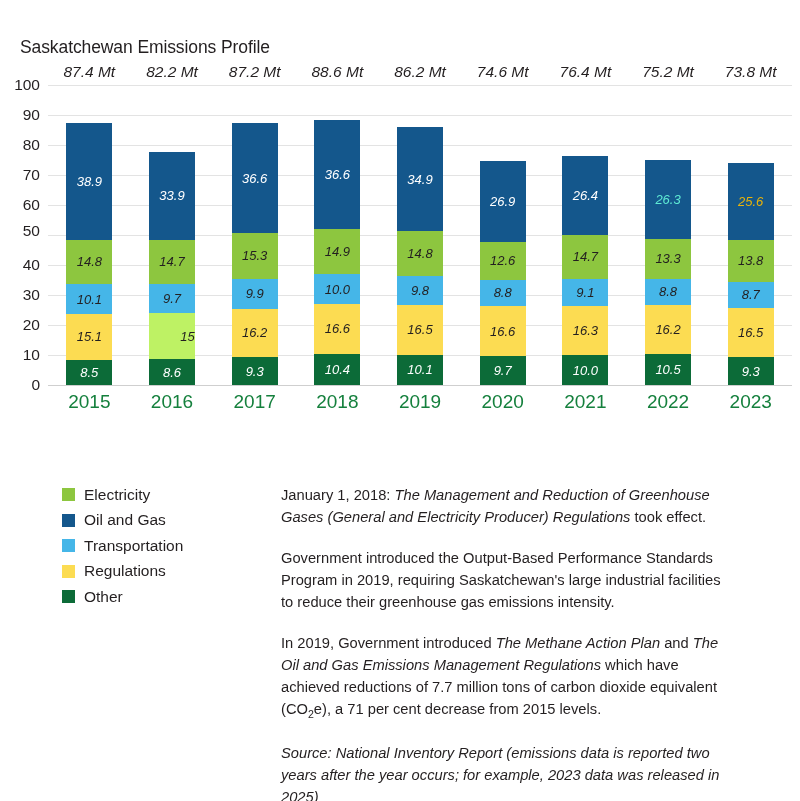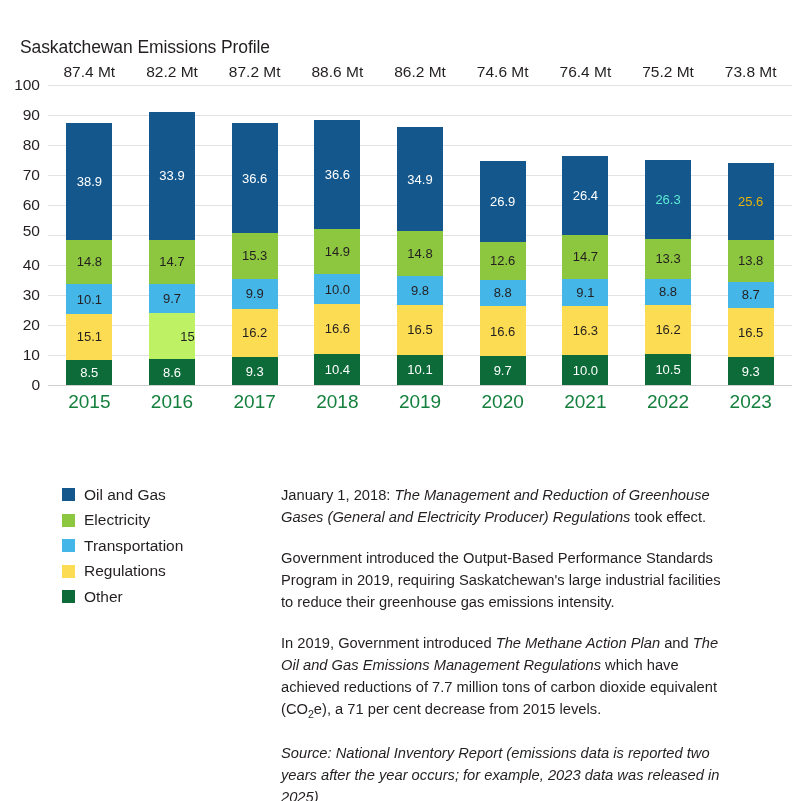--- a/index.html
+++ b/index.html
@@ -76,20 +76,21 @@
 
   
   #bars {
     position: absolute;
     left: 0;
     top: 0;
     right: 0;
     bottom: 0;
     display: flex;
     align-items: center;
+    font-style: italic;
   }
   .bar-col {
     flex: 1 1 0;
     position: relative;
     height: 100%;
     display: flex;
     flex-direction: column;
     justify-content: flex-end;
     align-items: center;
   }
@@ -230,21 +231,21 @@
               <span class="seg-label">15.1</span>
             </div>
             <div class="seg" style="height: 25.5px; background: rgb(12, 107, 56); color: rgb(255, 255, 255);">
               <span class="seg-label">8.5</span>
             </div>
           </div>
         </div>
         <div class="bar-col">
           <div class="bar-total">82.2 Mt</div>
           <div class="bar-stack">
-            <div class="seg" style="height: 128px; background: rgb(20, 87, 140); color: rgb(255, 255, 255);">
+            <div class="seg" style="height: 88px; background: rgb(20, 87, 140); color: rgb(255, 255, 255);">
               <span class="seg-label">33.9</span>
             </div>
             <div class="seg" style="height: 44.1px; background: rgb(141, 198, 63); color: rgb(35, 31, 32);">
               <span class="seg-label">14.7</span>
             </div>
             <div class="seg" style="height: 29.1px; background: rgb(69, 182, 232); color: rgb(35, 31, 32);">
               <span class="seg-label">9.7</span>
             </div>
             <div class="seg" style="height: 46.2px; background: #bef264; color: rgb(35, 31, 32); padding-left: 42px;">
               <span class="seg-label">15.4</span>
@@ -405,26 +406,26 @@
       <div class="x-tick">2019</div>
       <div class="x-tick">2020</div>
       <div class="x-tick">2021</div>
       <div class="x-tick">2022</div>
       <div class="x-tick">2023</div>
     </div>
 </div>
 
 <div id="legend">
     <div class="legend-item">
+      <span class="legend-swatch" style="background: rgb(141, 198, 63);"></span>
+      <span class="legend-label">Electricity</span>
+    </div>
+    <div class="legend-item">
       <span class="legend-swatch" style="background: rgb(20, 87, 140);"></span>
       <span class="legend-label">Oil and Gas</span>
-    </div>
-    <div class="legend-item">
-      <span class="legend-swatch" style="background: rgb(141, 198, 63);"></span>
-      <span class="legend-label">Electricity</span>
     </div>
     <div class="legend-item">
       <span class="legend-swatch" style="background: rgb(69, 182, 232);"></span>
       <span class="legend-label">Transportation</span>
     </div>
     <div class="legend-item">
       <span class="legend-swatch" style="background: rgb(252, 220, 82);"></span>
       <span class="legend-label">Regulations</span>
     </div>
     <div class="legend-item">

